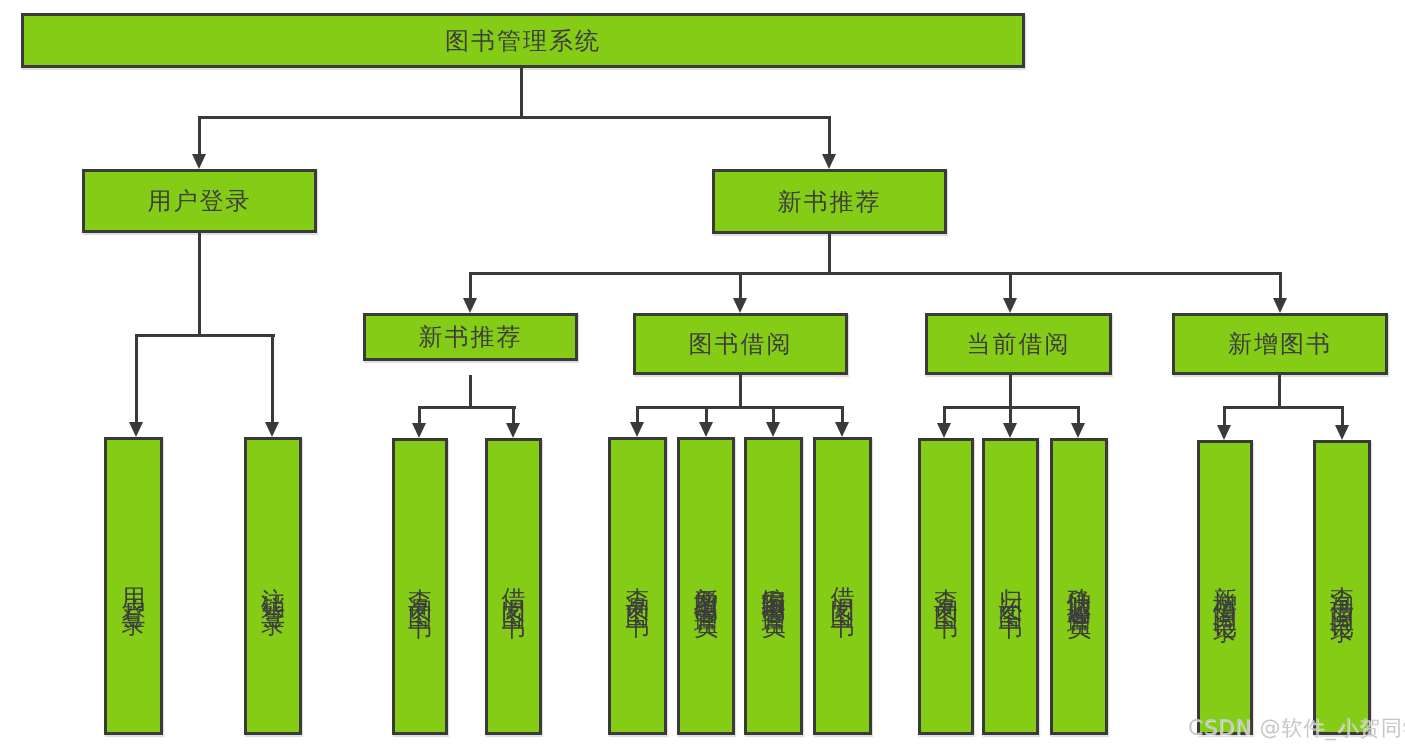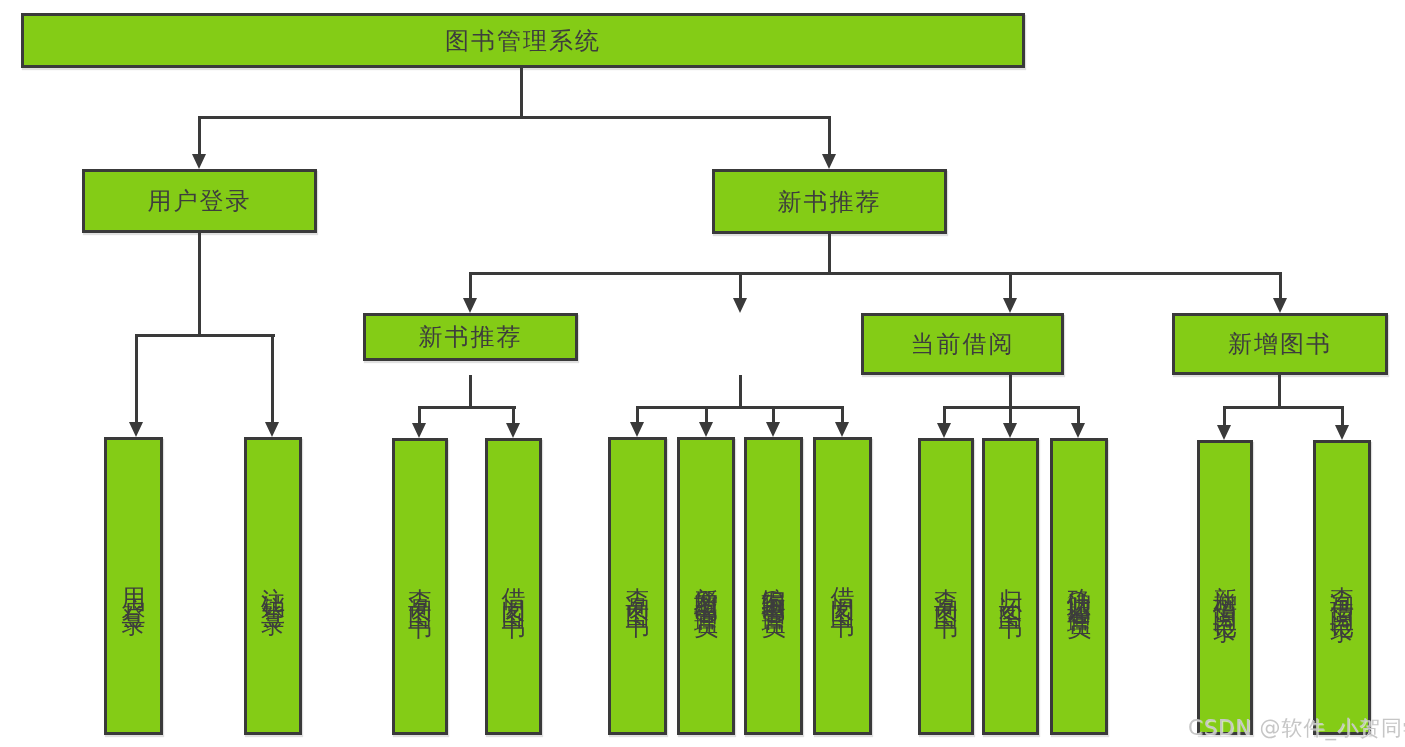--- a/index.html
+++ b/index.html
@@ -70,21 +70,24 @@
   <div class="node h" style="left:82px;top:169px;width:235px;height:64px;">
     <span>用户登录</span>
   </div>
   <div class="node h" style="left:712px;top:169px;width:235px;height:65px;">
     <span>新书推荐</span>
   </div>
 
   <div class="node h" style="left:363px;top:313px;width:215px;height:48px;">
     <span>新书推荐</span>
   </div>
-  <div class="node h" style="left:861px;top:313px;width:203px;height:62px;font-family:Liberation Mono, monospace;">
+  <div class="node h" style="left:633px;top:313px;width:215px;height:62px;">
+    <span>图书借阅</span>
+  </div>
+  <div class="node h" style="left:925px;top:313px;width:187px;height:62px;font-family:Liberation Mono, monospace;">
     <span>当前借阅</span>
   </div>
   <div class="node h" style="left:1172px;top:313px;width:216px;height:62px;">
     <span>新增图书</span>
   </div>
 
   <div class="node v" style="left:104px;top:437px;width:59px;height:298px;">
     <span>用户登录</span>
   </div>
   <div class="node v" style="left:244px;top:437px;width:58px;height:298px;">

